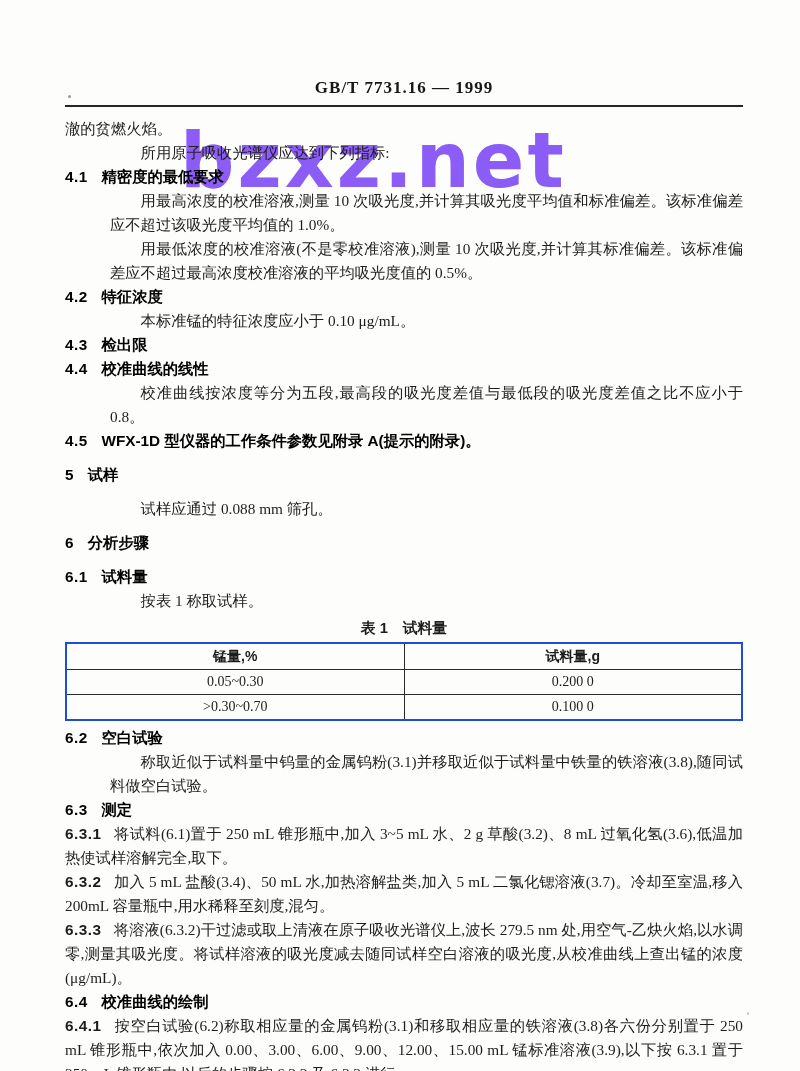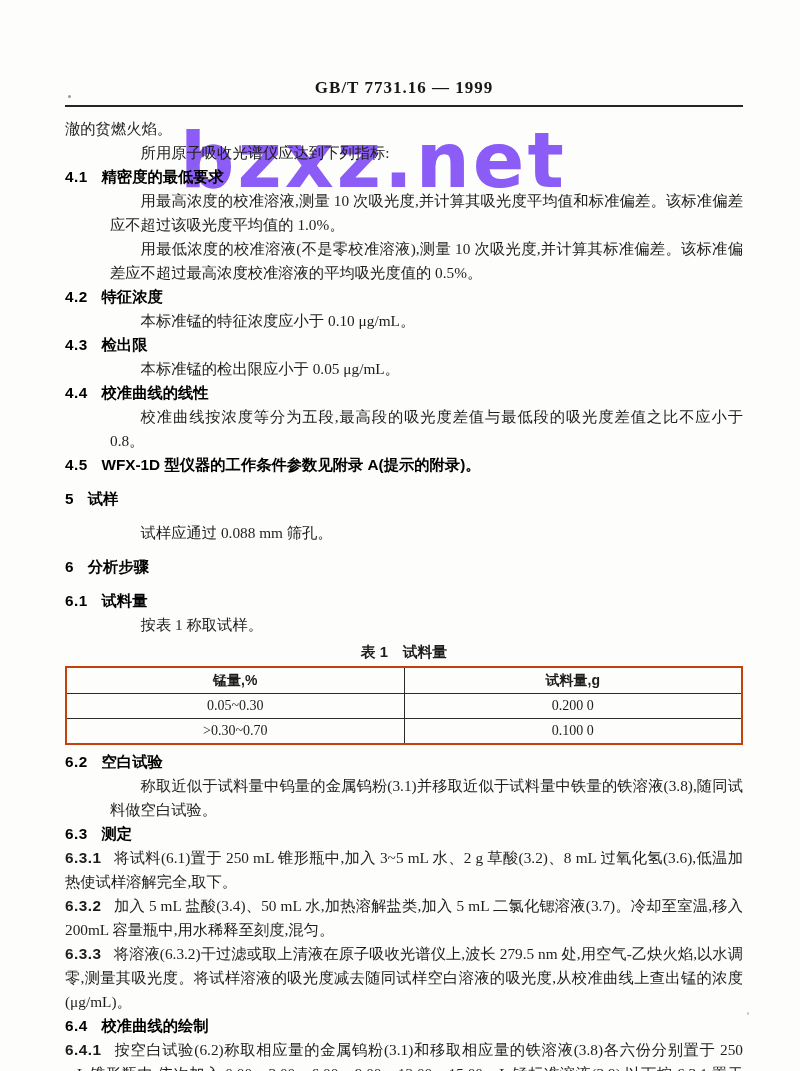--- a/index.html
+++ b/index.html
@@ -66,21 +66,21 @@
     text-align: center;
     font-family: "Liberation Sans", "DejaVu Sans", sans-serif;
     font-weight: 600;
     font-size: 14.8px;
     line-height: 24px;
   }
   table.t1 {
     width: 100%;
     margin: 2px 16px 5px 0;
     border-collapse: collapse;
-    border: 2px solid #c2410c;
+    border: 2px solid #1d4ed8;
   }
   table.t1 th, table.t1 td {
     border: 1.4px solid #2b2b2b;
     text-align: center;
     font-size: 14px;
     padding: 0;
   }
   table.t1 th {
     height: 26px;
     font-family: "Liberation Sans", "DejaVu Sans", sans-serif;
@@ -115,21 +115,20 @@
       <p class="line indent">用最低浓度的校准溶液(不是零校准溶液),测量 10 次吸光度,并计算其标准偏差。该标准偏差应不超过最高浓度校准溶液的平均吸光度值的 0.5%。</p>
 
       <div class="h3">
         <span class="num">4.2</span><span>特征浓度</span>
       </div>
       <p class="line indent">本标准锰的特征浓度应小于 0.10 μg/mL。</p>
 
       <div class="h3">
         <span class="num">4.3</span><span>检出限</span>
       </div>
-      <p class="line indent">本标准锰的检出限应小于 0.05 μg/mL。</p>
 
       <div class="h3">
         <span class="num">4.4</span><span>校准曲线的线性</span>
       </div>
       <p class="line indent">校准曲线按浓度等分为五段,最高段的吸光度差值与最低段的吸光度差值之比不应小于 0.8。</p>
 
       <div class="h3">
         <span class="num">4.5</span><span>WFX-1D 型仪器的工作条件参数见附录 A(提示的附录)。</span>
       </div>
 

